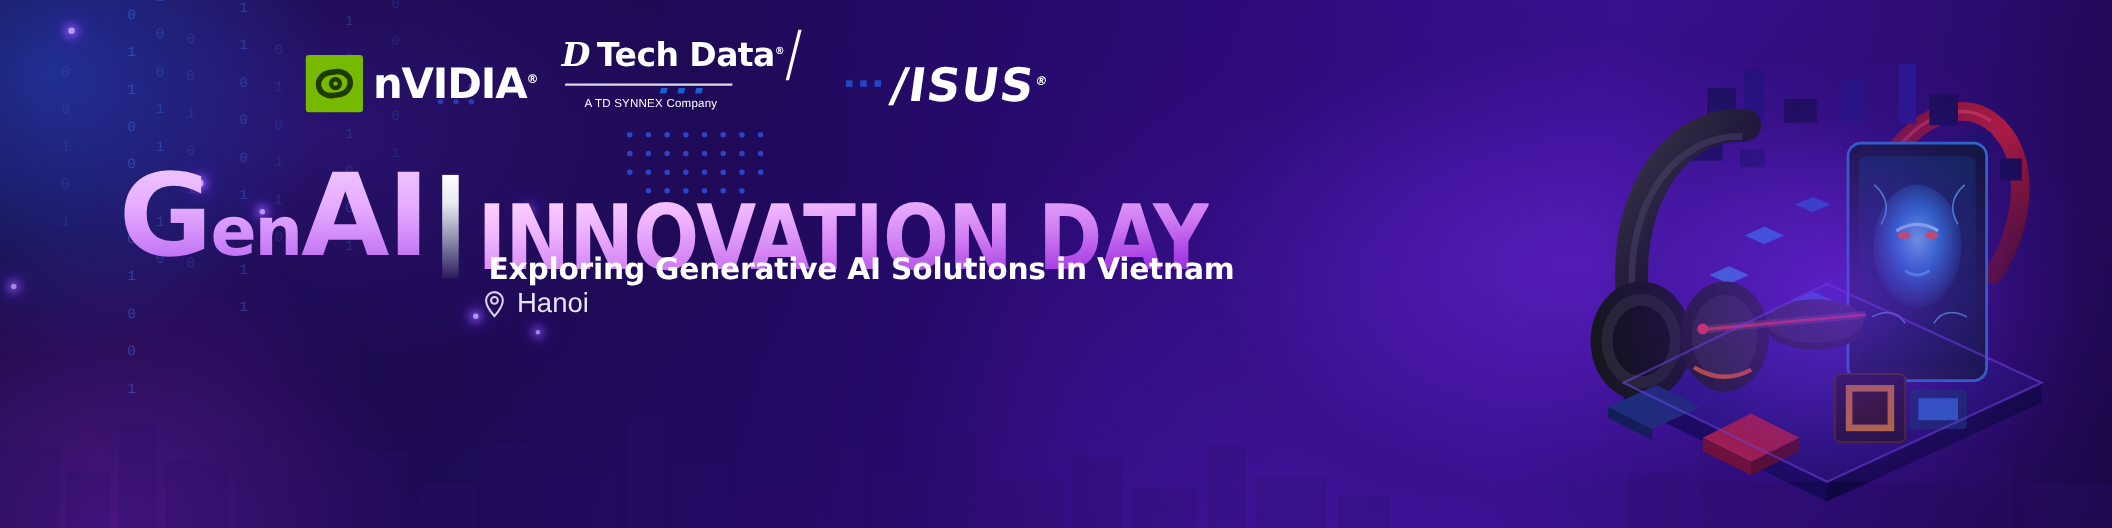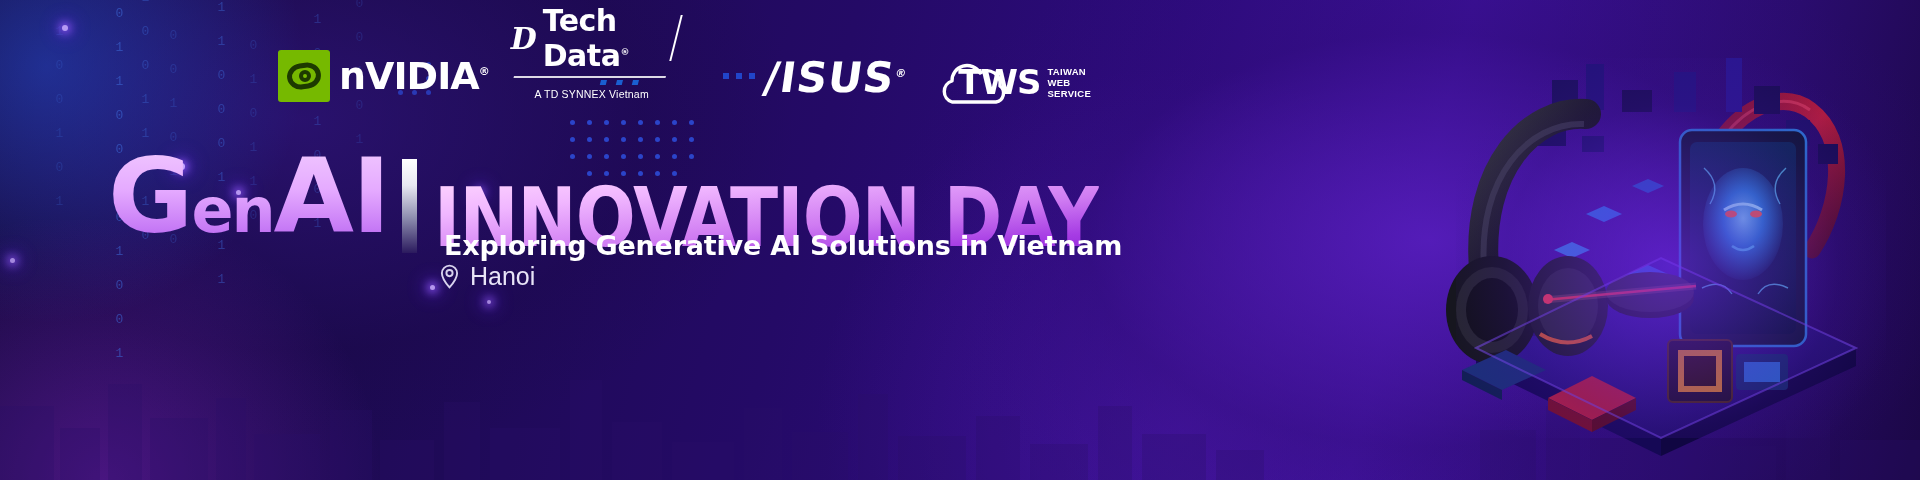--- a/index.html
+++ b/index.html
@@ -223,46 +223,33 @@
         <div class="td-row">
           <span class="td-d">D</span>
           <span class="td-word"><span>Tech Data</span><sup>®</sup></span>
           <span class="td-slash"></span>
         </div>
         <div class="td-underline">
           <i style="left:88px"></i>
             <i style="left:104px"></i>
             <i style="left:120px"></i>
         </div>
-        <div class="td-tag">A TD SYNNEX Vietnam</div>
+        <div class="td-tag">A TD SYNNEX Company</div>
       </div>
     </div>
 
     <div id="asusbox">
       <span class="asus-dots">
           <i></i>
           <i></i>
           <i></i>
         </span>
       <span class="asus-word"><span>/ISUS</span><sup>®</sup></span>
     </div>
 
-    <div id="twsbox">
-      <span class="tws-cloud">
-        <svg width="68" height="44" viewBox="0 0 68 44">
-            <path d="M12 40 A11 11 0 0 1 12 19 A15 15 0 0 1 40 11 A13 13 0 0 1 60 24 A9 9 0 0 1 56 40 Z" fill="none" stroke="#ffffff" stroke-width="3.4" stroke-linejoin="round"></path>
-          </svg>
-      </span>
-      <span class="tws-word">TWS</span>
-      <span class="tws-sub">
-        <span>TAIWAN</span><br>
-        <span>WEB</span><br>
-        <span>SERVICE</span>
-      </span>
-    </div>
   </div>
 
   <div id="headline">
     <span id="genai"><span>G</span><span class="sm">en</span><span>AI</span></span>
     <span id="divider"></span>
     <span id="innov">INNOVATION DAY</span>
   </div>
 
   <div id="subtitle">Exploring Generative AI Solutions in Vietnam</div>
 

